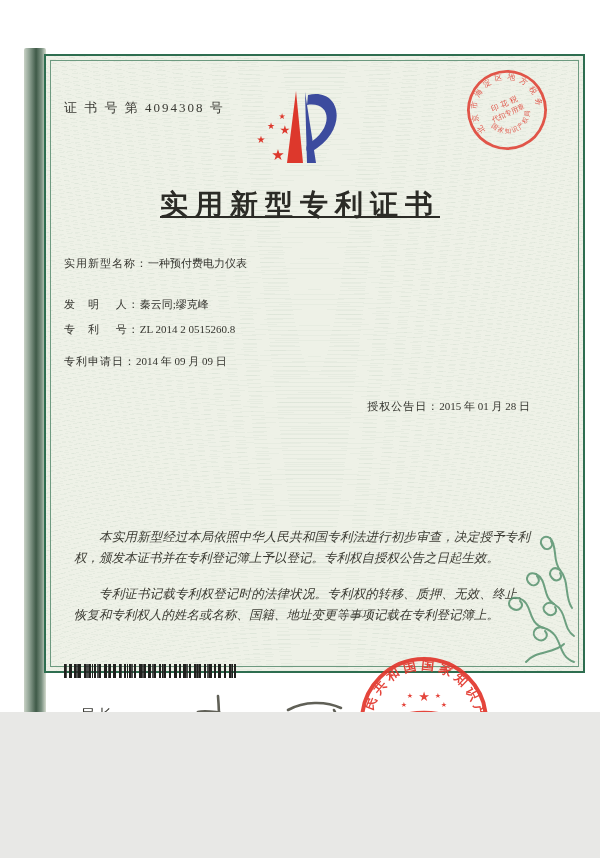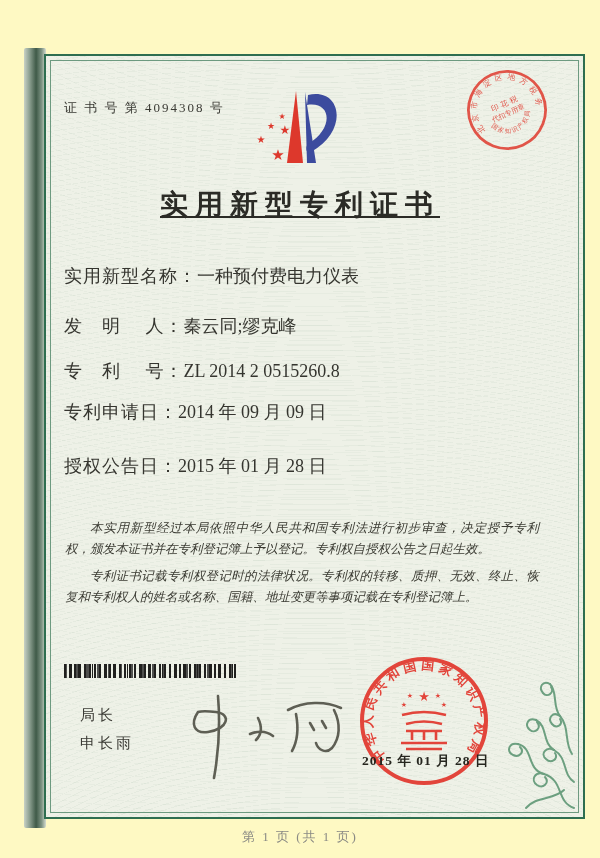--- a/index.html
+++ b/index.html
@@ -1,18 +1,18 @@
 <!DOCTYPE html>
 <html><head>
 <meta charset="utf-8">
 <style>
   html,body{margin:0;padding:0;background:#e8e8e6;}
   .page{
-    position:relative;width:600px;height:858px;margin:0 auto;
-    background:#fef9c3;overflow:hidden;
+    position:relative;width:600px;height:712px;margin:0 auto;
+    background:#ffffff;overflow:hidden;
     font-family:"Liberation Serif","DejaVu Serif",serif;color:#32322c;
   }
   
   .spine{
     position:absolute;left:24px;top:48px;width:22px;height:780px;
     background:linear-gradient(90deg,#c9d2c6 0%,#8da091 25%,#3f5a48 55%,#7d9383 80%,#d5dccf 100%);
     border-radius:2px;
   }
   
   .paper{
@@ -35,31 +35,31 @@
     white-space:pre;
   }
   .logo{position:absolute;left:238px;top:88px;}
   .tax-seal{
     position:absolute;left:465px;top:68px;transform:rotate(-24deg);opacity:.92;
   }
   .title{
     position:absolute;left:0;top:186px;width:100%;margin:0;text-align:center;
     font-size:28px;font-weight:bold;letter-spacing:7px;color:#2b2b26;text-decoration:underline;
   }
-  .fields{position:absolute;left:64px;top:264px;right:70px;font-size:18px;}
+  .fields{position:absolute;left:64px;top:256px;right:70px;font-size:11px;}
   .field-row{white-space:pre;color:#35352f;}
   .field-row .lab{letter-spacing:1px;}
-  .f0{margin-bottom:26px;} .f1{margin-bottom:21px;} .f2{margin-bottom:17px;}
-  .f3{margin-bottom:30px;} .f4{margin-bottom:19px;} .f5{margin-bottom:0;}
+  .f0{margin-bottom:26px;} .f1{margin-bottom:10px;} .f2{margin-bottom:17px;}
+  .f3{margin-bottom:30px;} .f4{margin-bottom:19px;} .f5{margin-bottom:0;text-align:right;}
   .paragraphs{
     position:absolute;left:58px;top:511px;right:54px;
     font-size:12.5px;line-height:20.5px;text-align:justify;
     font-style:italic;color:#3a3a32;
   }
-  .paragraphs p{margin:7px;text-indent:2em;}
+  .paragraphs p{margin:16px;text-indent:2em;}
   .barcode{
     position:absolute;left:64px;top:664px;width:172px;height:14px;
     background-image:
       repeating-linear-gradient(90deg,#20201e 0 2px,transparent 2px 5px),
       repeating-linear-gradient(90deg,#20201e 0 1px,transparent 1px 7px),
       repeating-linear-gradient(90deg,rgba(40,40,40,.8) 0 3px,transparent 3px 11px);
   }
   .officer{position:absolute;left:80px;top:706px;font-size:15px;color:#3a3a34;}
   .officer div{margin-bottom:9px;letter-spacing:3px;white-space:pre;}
   .signature{position:absolute;left:170px;top:690px;}

